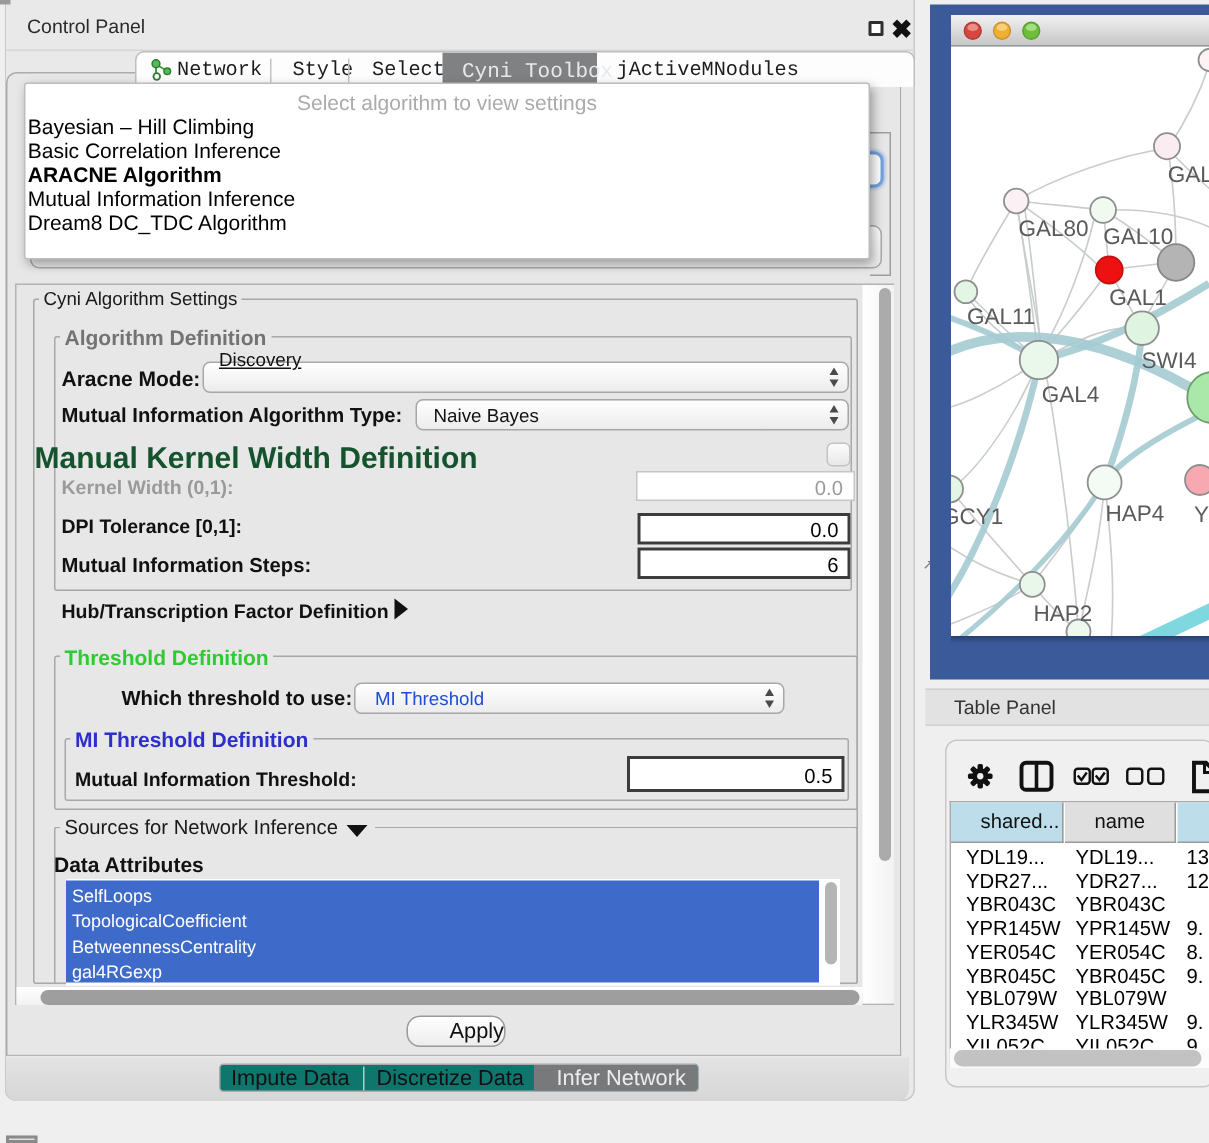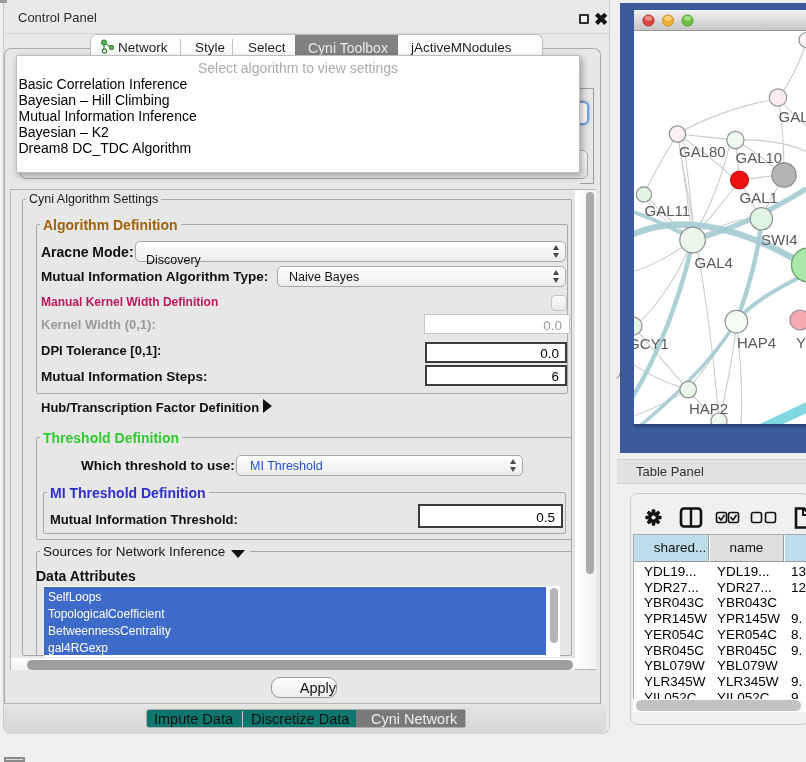--- a/index.html
+++ b/index.html
@@ -18,21 +18,21 @@
 
 <div class="abs" style="left:0; top:0; width:7px; height:3px; background:#9a9a9a;"></div>
 
 <div class="abs" style="left:18px; top:10px; font-size:13px; color:#2b2b2b;">Control Panel</div>
 <div class="abs" style="left:579px; top:14px; width:10px; height:10px; border:2px solid #2f2f2f; background:#fff; border-radius:1px;"></div>
 <div class="abs" style="left:594px; top:13px; width:13px; height:13px; font-size:17px; font-weight:bold; color:#111; line-height:13px;">✖</div>
 <div class="abs" style="left:4px; top:33px; width:605px; height:1px; background:#d6d6d6;"></div>
 
 <div class="abs" id="mainpanel" style="left:4px; top:48px; width:597px; height:656px; background:#E7E7E7; border:1px solid #ABABAB; border-radius:7px 7px 0 0; border-bottom:1px solid #B5B5B5;"></div>
 
-<div class="abs" id="tabstrip" style="left:90px; top:34px; width:453px; height:24px; background:#FDFDFD; border:1px solid #BEBEBE; border-bottom:none; border-radius:6px 6px 0 0; overflow:hidden;">
+<div class="abs" id="tabstrip" style="left:90px; top:34px; width:520px; height:24px; background:#FDFDFD; border:1px solid #BEBEBE; border-bottom:none; border-radius:6px 6px 0 0; overflow:hidden;font-family:Liberation Mono, monospace;">
 
   <svg class="abs" style="left:9px; top:4px;" width="16" height="16" viewBox="0 0 16 16">
     <line x1="4" y1="4" x2="11" y2="8" stroke="#3f9c3f" stroke-width="1.3"></line>
     <line x1="4" y1="4" x2="4" y2="12" stroke="#3f9c3f" stroke-width="1.3"></line>
     <circle cx="4" cy="3.5" r="2.6" fill="#57b957" stroke="#2e7d2e" stroke-width="1"></circle>
     <circle cx="4.5" cy="12" r="2.2" fill="#fff" stroke="#2e7d2e" stroke-width="1.2"></circle>
     <circle cx="11.5" cy="8.5" r="2.2" fill="#57b957" stroke="#2e7d2e" stroke-width="1"></circle>
   </svg>
   <div class="abs" style="left:27px; top:4.5px; font-size:13.5px; color:#1c1c1c;">Network</div>
   <div class="abs" style="left:89px; top:4px; width:1px; height:16px; background:#c4c4c4;"></div>
@@ -53,31 +53,31 @@
 <div class="abs" style="left:575px; top:190px; width:21px; height:479px; background:linear-gradient(90deg,#ffffff,#f2f2f2);"></div>
 <div class="abs" style="left:586px; top:192px; width:8px; height:382px; background:#ABABAB; border-radius:4px;"></div>
 
 <div class="abs" style="left:11px; top:658px; width:564px; height:12px; background:linear-gradient(#ffffff,#f2f2f2);"></div>
 <div class="abs" style="left:27px; top:660px; width:546px; height:10px; background:#9e9e9e; border-radius:5px;"></div>
 
 <div class="abs" style="left:22px; top:199px; width:550px; height:457px; border:1px solid #A8A8A8; border-radius:2px;"></div>
 <div class="abs" style="left:26px; top:192px; background:#E7E7E7; padding:0 3px; font-size:12.5px; color:#1a1a1a;">Cyni Algorithm Settings</div>
 
 <div class="abs" style="left:36px; top:224px; width:532px; height:170px; border:1px solid #A8A8A8; border-radius:2px;"></div>
-<div class="abs" style="left:40px; top:217px; background:#E7E7E7; padding:0 3px; font-size:14px; font-weight:bold; color:#a16207;">Algorithm Definition</div>
+<div class="abs" style="left:40px; top:217px; background:#E7E7E7; padding:0 3px; font-size:14px; font-weight:bold; color:#737373;">Algorithm Definition</div>
 
 <div class="abs bold" style="left:41px; top:244px; font-size:14px; color:#111;">Aracne Mode:</div>
 <div class="abs combo" style="left:135px; top:241px; width:431px; height:21px;"></div>
-<div class="abs" style="left:146px; top:253px; font-size:12.5px; color:#111;">Discovery</div>
+<div class="abs" style="left:146px; top:233px; font-size:12.5px; color:#111;text-decoration:underline;">Discovery</div>
 
 <div class="abs bold" style="left:41px; top:269px; font-size:13.5px; color:#111;">Mutual Information Algorithm Type:</div>
 <div class="abs combo" style="left:277px; top:266px; width:289px; height:21px;"></div>
 <div class="abs" style="left:289px; top:270px; font-size:12.5px; color:#111;">Naive Bayes</div>
 
-<div class="abs bold" style="left:41px; top:295px; font-size:12px; color:#be185d;">Manual Kernel Width Definition</div>
+<div class="abs bold" style="left:23px; top:295px; font-size:20px; color:#14532d;">Manual Kernel Width Definition</div>
 <div class="abs" style="left:551px; top:295px; width:16px; height:16px; border:1px solid #c3c3c3; border-radius:4px; background:linear-gradient(#fbfbfb,#e8e8e8);"></div>
 
 <div class="abs bold" style="left:41px; top:317px; font-size:13px; color:#9a9a9a;">Kernel Width (0,1):</div>
 <div class="abs" style="left:424px; top:314px; width:146px; height:20px; border:1px solid #c6c6c6; background:#fff;"></div>
 <div class="abs" style="left:424px; top:318px; width:138px; font-size:13.5px; color:#9a9a9a; text-align:right;">0.0</div>
 
 <div class="abs bold" style="left:41px; top:343px; font-size:13px; color:#111;">DPI Tolerance [0,1]:</div>
 <div class="abs" style="left:425px; top:342px; width:142px; height:21px; border:2px solid #3c3c3c; background:#fff;"></div>
 <div class="abs" style="left:425px; top:346px; width:134px; font-size:13.5px; color:#000; text-align:right;">0.0</div>
 
@@ -114,33 +114,33 @@
 <div class="abs" style="left:550px; top:588px; width:8px; height:55px; background:#B5B5B5; border-radius:4px;"></div>
 
 <div class="abs" style="left:271px; top:677px; width:66px; height:21px; border:1px solid #9a9a9a; border-radius:9px; background:linear-gradient(#fefefe,#ededed); text-align:right; font-size:14.5px; color:#111; line-height:20px;">Apply</div>
 
 <div class="abs" style="left:4px; top:705px; width:602px; height:29px; background:linear-gradient(#e3e3e3,#d6d6d6); border-radius:0 0 8px 8px;"></div>
 <div class="abs" id="btabs" style="left:146px; top:709px; width:320px; height:19px; background:#0f766e; border:1px solid #ABABAB; border-radius:3px; overflow:hidden;">
   <div class="abs" style="left:7px; top:1px; font-size:14.5px; color:#111;">Impute Data</div>
   <div class="abs" style="left:95px; top:1px; width:1px; height:17px; background:#c4c4c4;"></div>
   <div class="abs" style="left:104px; top:1px; font-size:14.5px; color:#111;">Discretize Data</div>
   <div class="abs" style="left:209px; top:0; width:110px; height:19px; background:#77797b;"></div>
-  <div class="abs" style="left:224px; top:1px; font-size:14.5px; color:#ededed;">Cyni Network</div>
+  <div class="abs" style="left:224px; top:1px; font-size:14.5px; color:#ededed;">Infer Network</div>
 </div>
 
 <div class="abs" style="left:4px; top:757px; width:21px; height:5px; border:2px solid #8a8a8a; background:#e0e0e0;"></div>
 
 <div class="abs" style="left:615px; top:371px; font-size:9px; color:#777;">↗</div>
 
 <div class="abs" id="popup" style="left:16px; top:55px; width:564px; height:118px; background:#fff; border:1px solid #BDBDBD; border-radius:2px; box-shadow:2px 3px 7px rgba(0,0,0,0.35); font-size:14px; color:#000;">
   <div style="height:20px; text-align:center; color:#ABABAB; padding-top:4px; font-size:14px;">Select algorithm to view settings</div>
+  <div style="height:16px; padding-left:1.5px;">Bayesian – Hill Climbing</div>
   <div style="height:16px; padding-left:1.5px;">Basic Correlation Inference</div>
-  <div style="height:16px; padding-left:1.5px;">Bayesian – Hill Climbing</div>
+  <div style="height:16px; padding-left:1.5px; font-weight:bold;">ARACNE Algorithm</div>
   <div style="height:16px; padding-left:1.5px;">Mutual Information Inference</div>
-  <div style="height:16px; padding-left:1.5px;">Bayesian – K2</div>
   <div style="height:16px; padding-left:1.5px;">Dream8 DC_TDC Algorithm</div>
 </div>
 
 <div class="abs" style="left:620px; top:3px; width:186px; height:450px; background:#3B5A99;"></div>
 
 <div class="abs" style="left:634px; top:10px; width:172px; height:21px; background:linear-gradient(#F2F2F2,#C6C6C6); border-bottom:1px solid #9a9a9a;"></div>
 <svg class="abs" style="left:640px; top:12px;" width="56" height="17" viewBox="0 0 56 17">
   <circle cx="8.5" cy="8.5" r="5.6" fill="#D8463F" stroke="#B03A34" stroke-width="1"></circle>
   <circle cx="28" cy="8.5" r="5.6" fill="#EFAF33" stroke="#C9922B" stroke-width="1"></circle>
   <circle cx="47.5" cy="8.5" r="5.6" fill="#6DBE3C" stroke="#57A02F" stroke-width="1"></circle>

